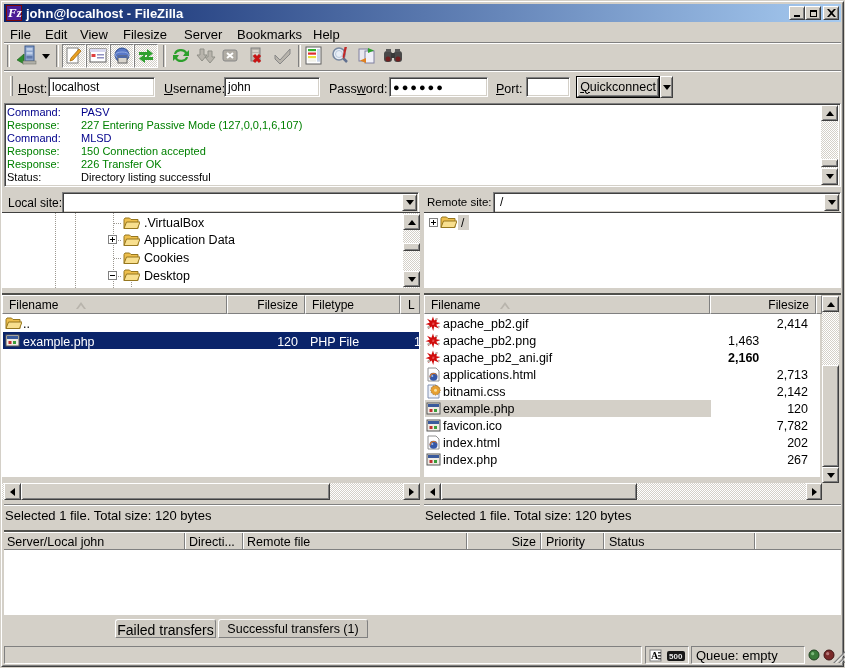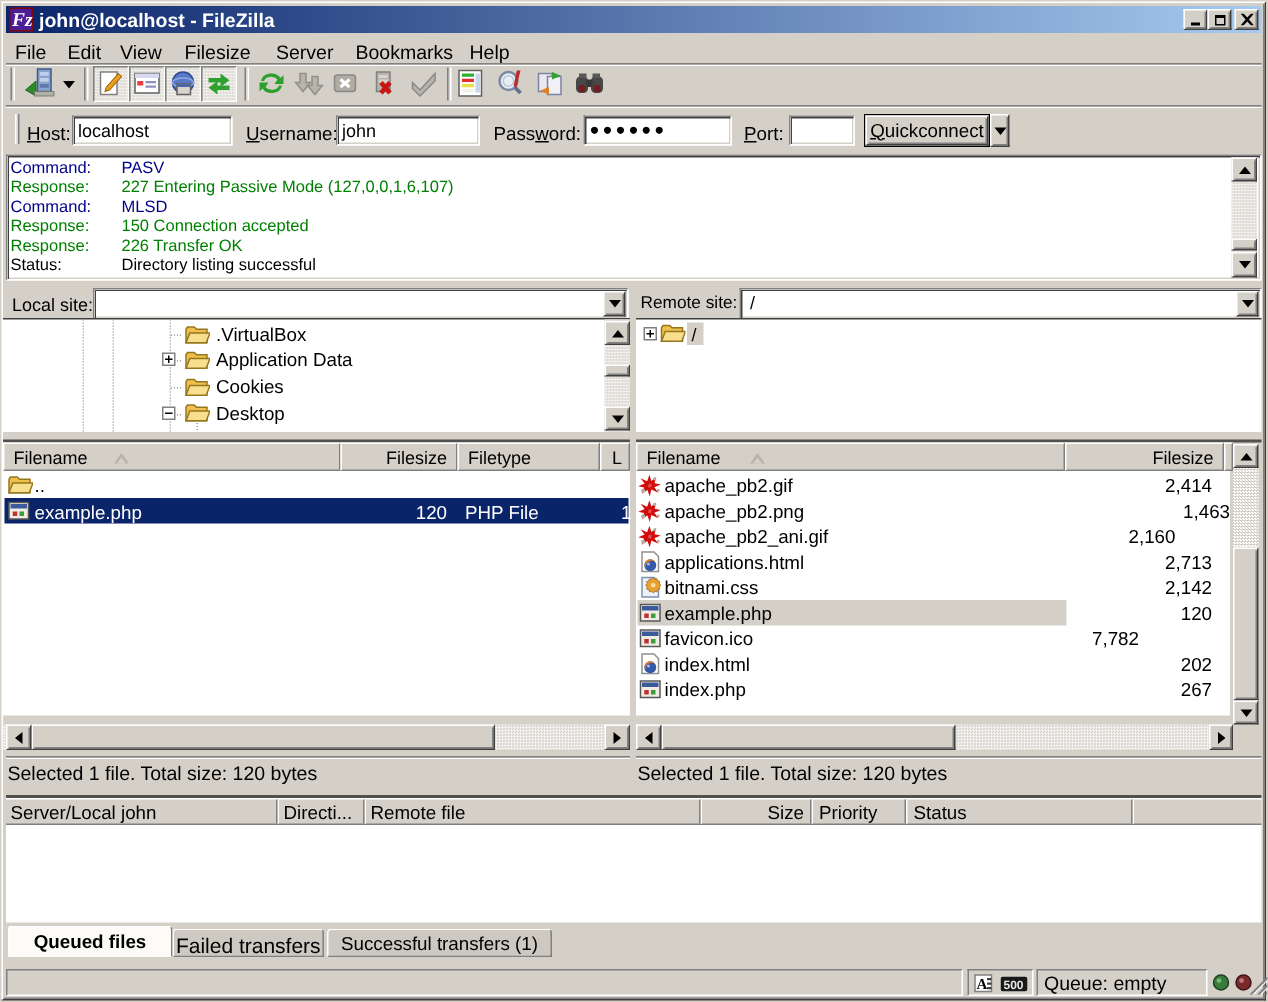--- a/index.html
+++ b/index.html
@@ -369,30 +369,30 @@
     <div class="abs" style="left:19px;top:2px;">apache_pb2.gif</div>
       <div class="abs" style="left:304px;top:2px;width:80px;text-align:right;">2,414</div>
     <svg class="abs" style="left:1px;top:18px;" width="16" height="15" viewBox="0 0 16 15">
         <path d="M8 0.5 L9.2 4.6 L12.5 2 L11.4 6.2 L15.5 7 L11.2 8.8 L14 12.5 L9.2 10.4 L8.2 15 L6.6 10.6 L2.8 13.2 L4.4 9 L0.5 8.2 L4.8 6.4 L2 2.8 L6.4 4.8 Z" fill="#d00c0c"></path>
         <path d="M7.5 6.5 L9.5 6.8 L9 9 L7 8.8 Z" fill="#e85050"></path>
         <circle cx="3.8" cy="11.2" r="1.4" fill="#b4b0a8"></circle>
         <circle cx="11.4" cy="3.2" r="1.1" fill="#b4b0a8"></circle>
         <circle cx="13.8" cy="10.8" r="1" fill="#b4b0a8"></circle>
       </svg>
     <div class="abs" style="left:19px;top:19px;">apache_pb2.png</div>
-      <div class="abs" style="left:316px;top:19px;width:80px;text-align:right;">1,463</div>
+      <div class="abs" style="left:304px;top:19px;width:80px;">1,463</div>
     <svg class="abs" style="left:1px;top:35px;" width="16" height="15" viewBox="0 0 16 15">
         <path d="M8 0.5 L9.2 4.6 L12.5 2 L11.4 6.2 L15.5 7 L11.2 8.8 L14 12.5 L9.2 10.4 L8.2 15 L6.6 10.6 L2.8 13.2 L4.4 9 L0.5 8.2 L4.8 6.4 L2 2.8 L6.4 4.8 Z" fill="#d00c0c"></path>
         <path d="M7.5 6.5 L9.5 6.8 L9 9 L7 8.8 Z" fill="#e85050"></path>
         <circle cx="3.8" cy="11.2" r="1.4" fill="#b4b0a8"></circle>
         <circle cx="11.4" cy="3.2" r="1.1" fill="#b4b0a8"></circle>
         <circle cx="13.8" cy="10.8" r="1" fill="#b4b0a8"></circle>
       </svg>
     <div class="abs" style="left:19px;top:36px;">apache_pb2_ani.gif</div>
-      <div class="abs" style="left:304px;top:36px;width:80px;text-align:center;">2,160</div>
+      <div class="abs" style="left:304px;top:36px;width:80px;text-align:left;font-weight:bold;">2,160</div>
     <svg class="abs" style="left:2px;top:52px;" width="15" height="15" viewBox="0 0 15 15">
         <path d="M2 1 L10 1 L13 4 L13 14 L2 14 Z" fill="#fff" stroke="#909090"></path>
         <circle cx="7.5" cy="9.8" r="4" fill="#3658a8"></circle>
         <path d="M3.5 9.8 A4 4 0 0 1 9 6.2 A4.5 4.5 0 0 1 11.5 9.5 A3.5 3.5 0 0 0 7.5 7 A3.5 3.5 0 0 0 4.5 11.5 Z" fill="#e87c1c"></path>
         <circle cx="6.3" cy="9" r="1" fill="#a8c0e8"></circle>
       </svg>
     <div class="abs" style="left:19px;top:53px;">applications.html</div>
       <div class="abs" style="left:304px;top:53px;width:80px;text-align:right;">2,713</div>
     <svg class="abs" style="left:2px;top:69px;" width="15" height="15" viewBox="0 0 15 15">
         <path d="M2 1 L10 1 L13 4 L13 14 L2 14 Z" fill="#eef2fa" stroke="#8090b0"></path>
@@ -410,21 +410,21 @@
       </svg>
     <div class="abs" style="left:19px;top:87px;">example.php</div>
       <div class="abs" style="left:304px;top:87px;width:80px;text-align:right;">120</div>
     <svg class="abs" style="left:2px;top:104px;" width="15" height="13" viewBox="0 0 15 13">
         <rect x="1" y="1" width="13" height="11" fill="#f0ece4" stroke="#585858"></rect>
         <rect x="2" y="2" width="11" height="3" fill="#3a5a9c"></rect>
         <rect x="3.5" y="7" width="3" height="3" fill="#c03030"></rect>
         <rect x="8" y="7" width="3" height="3" fill="#3a9c3a"></rect>
       </svg>
     <div class="abs" style="left:19px;top:104px;">favicon.ico</div>
-      <div class="abs" style="left:304px;top:104px;width:80px;">7,782</div>
+      <div class="abs" style="left:304px;top:104px;width:80px;text-align:right;">7,782</div>
     <svg class="abs" style="left:2px;top:120px;" width="15" height="15" viewBox="0 0 15 15">
         <path d="M2 1 L10 1 L13 4 L13 14 L2 14 Z" fill="#fff" stroke="#909090"></path>
         <circle cx="7.5" cy="9.8" r="4" fill="#3658a8"></circle>
         <path d="M3.5 9.8 A4 4 0 0 1 9 6.2 A4.5 4.5 0 0 1 11.5 9.5 A3.5 3.5 0 0 0 7.5 7 A3.5 3.5 0 0 0 4.5 11.5 Z" fill="#e87c1c"></path>
         <circle cx="6.3" cy="9" r="1" fill="#a8c0e8"></circle>
       </svg>
     <div class="abs" style="left:19px;top:121px;">index.html</div>
       <div class="abs" style="left:304px;top:121px;width:80px;text-align:right;">202</div>
     <svg class="abs" style="left:2px;top:138px;" width="15" height="13" viewBox="0 0 15 13">
         <rect x="1" y="1" width="13" height="11" fill="#f0ece4" stroke="#585858"></rect>
@@ -478,23 +478,20 @@
     <div class="abs" style="left:180px;top:1px;width:2px;height:16px;border-left:1px solid #808080;border-right:1px solid #fff;"></div>
     <div class="abs" style="left:238px;top:1px;width:2px;height:16px;border-left:1px solid #808080;border-right:1px solid #fff;"></div>
     <div class="abs" style="left:462px;top:1px;width:2px;height:16px;border-left:1px solid #808080;border-right:1px solid #fff;"></div>
     <div class="abs" style="left:536px;top:1px;width:2px;height:16px;border-left:1px solid #808080;border-right:1px solid #fff;"></div>
     <div class="abs" style="left:599px;top:1px;width:2px;height:16px;border-left:1px solid #808080;border-right:1px solid #fff;"></div>
     <div class="abs" style="left:750px;top:1px;width:2px;height:16px;border-left:1px solid #808080;border-right:1px solid #fff;"></div>
   </div>
 </div>
 
 <div class="abs" style="left:4px;top:617px;width:837px;height:21px;">
-  <div class="abs" style="left:1px;top:0px;width:110px;height:21px;background:#fcfbf8;border:1px solid;border-color:#ffffff #808080 #fcfbf8 #ffffff;border-radius:3px 3px 0 0;">
-      <div style="text-align:center;margin-top:3px;font-size:12.5px;font-weight:bold;">Queued files</div>
-    </div>
   <div class="abs" style="left:111px;top:2px;width:101px;height:19px;background:#cdc9c1;border:1px solid;border-color:#ffffff #808080 #808080 #ffffff;border-radius:3px 3px 0 0;">
       <div style="text-align:center;margin-top:2px;font-size:14px;">Failed transfers</div>
     </div>
   <div class="abs" style="left:214px;top:2px;width:150px;height:19px;background:#cdc9c1;border:1px solid;border-color:#ffffff #808080 #808080 #ffffff;border-radius:3px 3px 0 0;">
       <div style="text-align:center;margin-top:2px;font-size:12.5px;">Successful transfers (1)</div>
     </div>
 </div>
 
 <div class="abs" style="left:4px;top:645px;width:837px;height:19px;">
   <div class="abs sunken1" style="left:0;top:1px;width:638px;height:18px;"></div>

